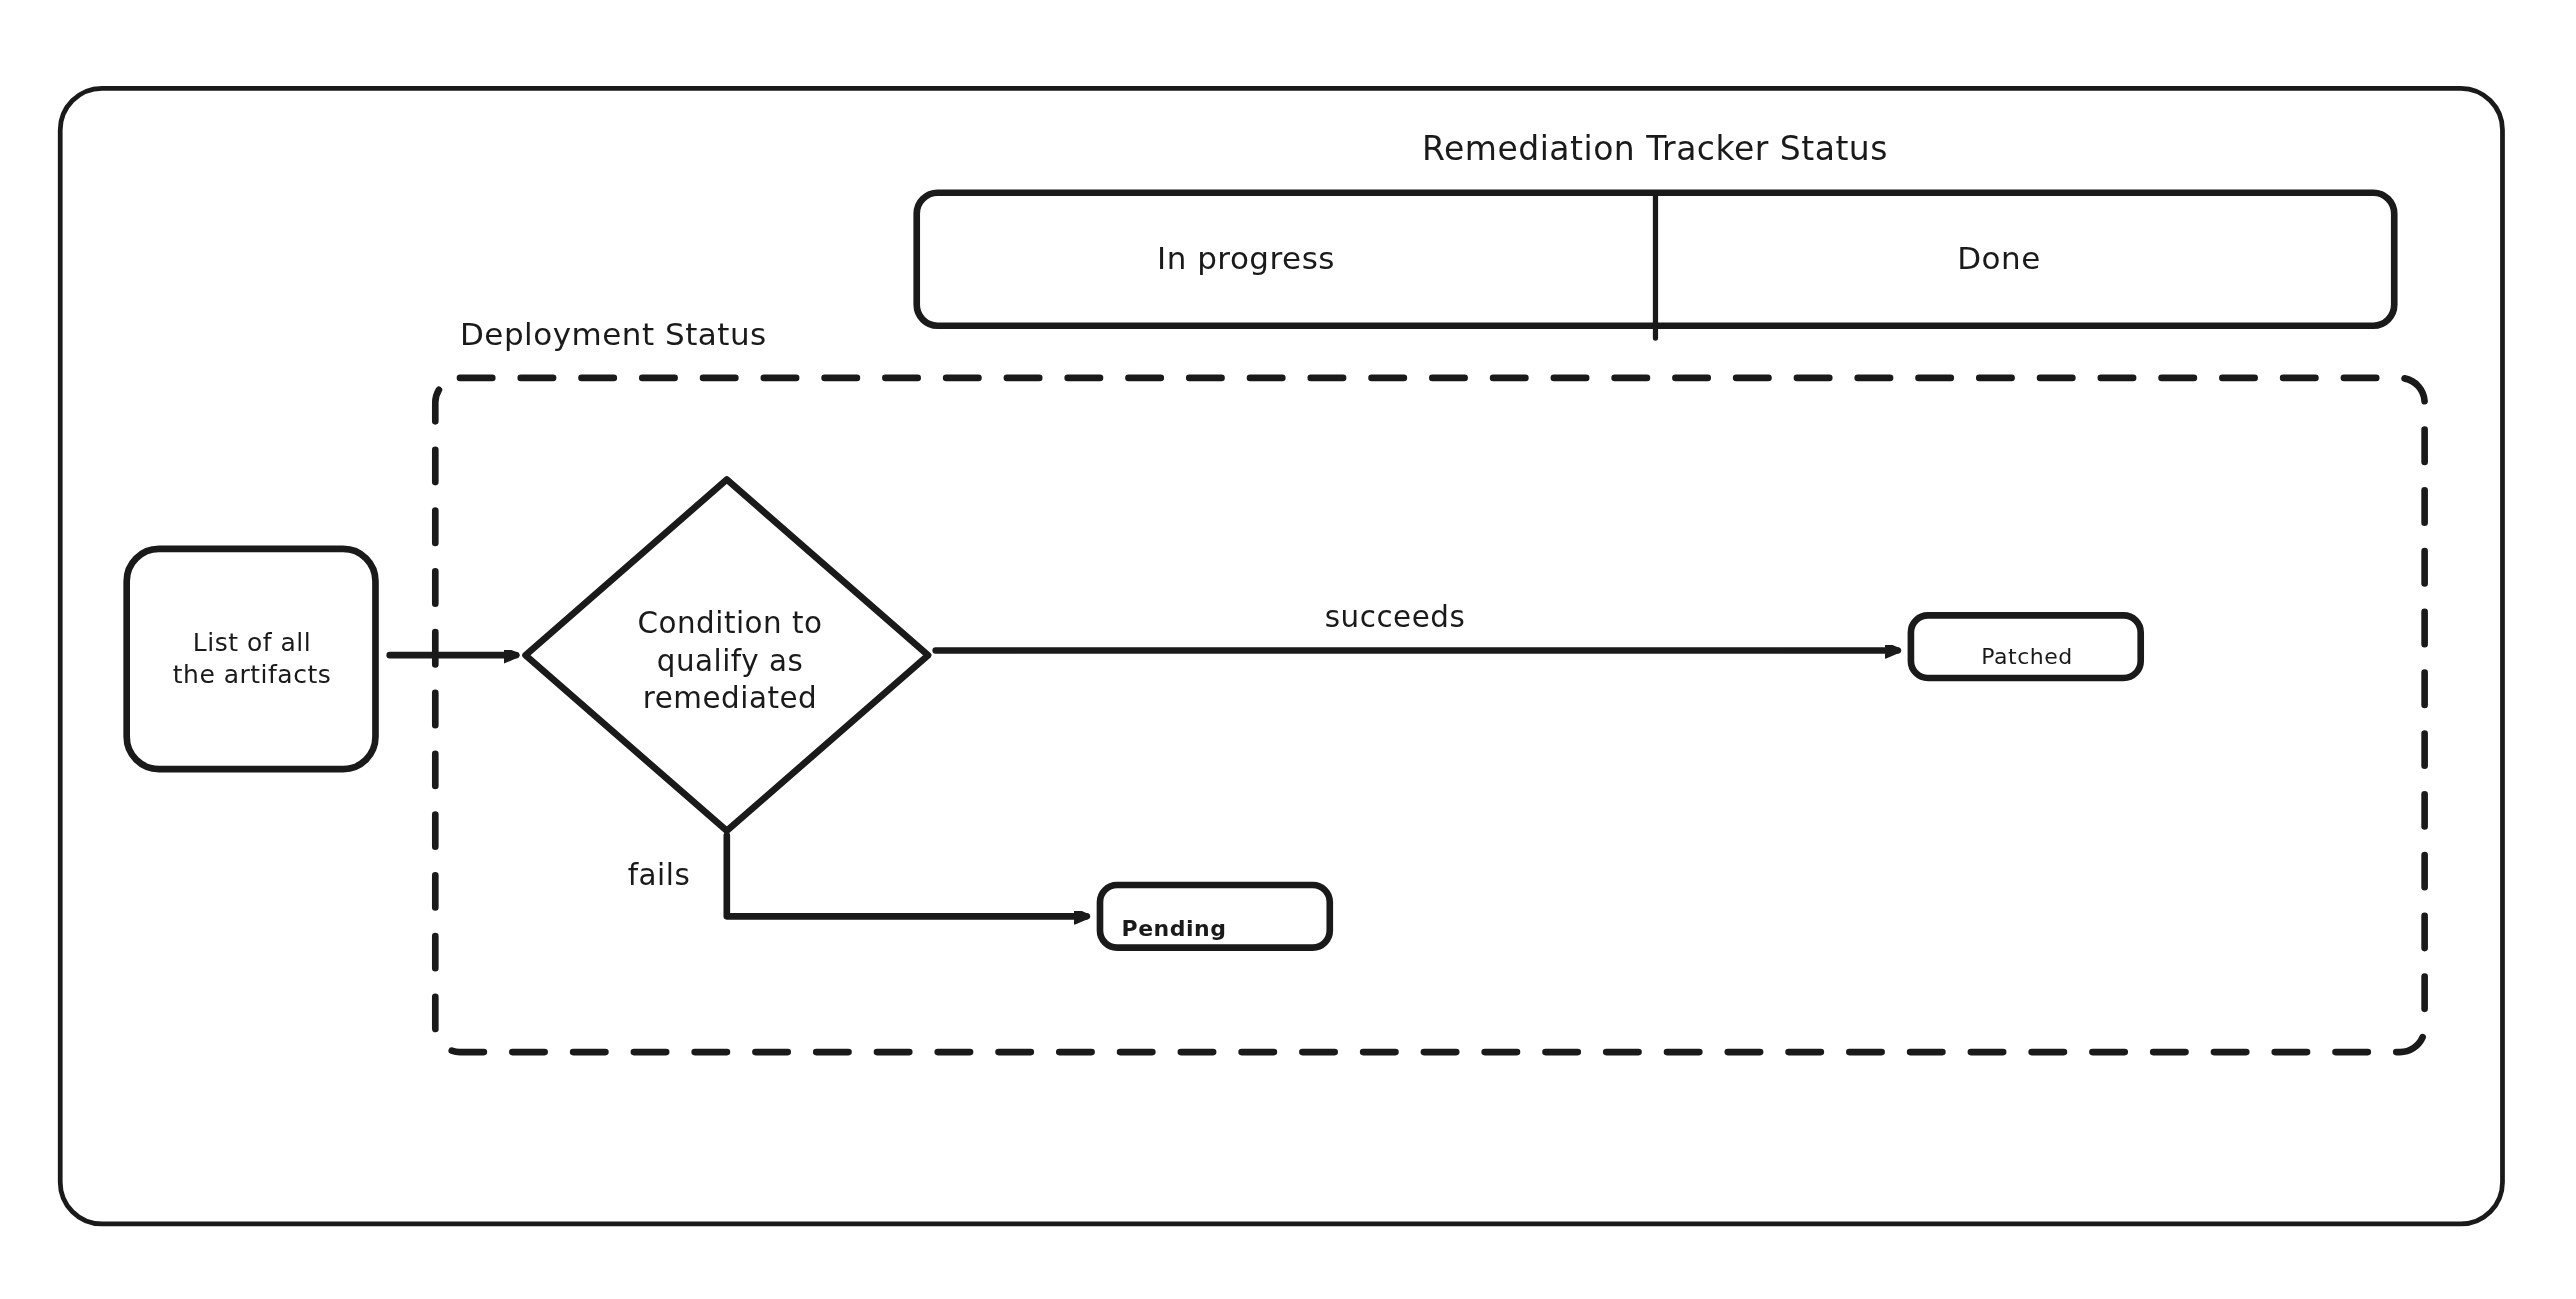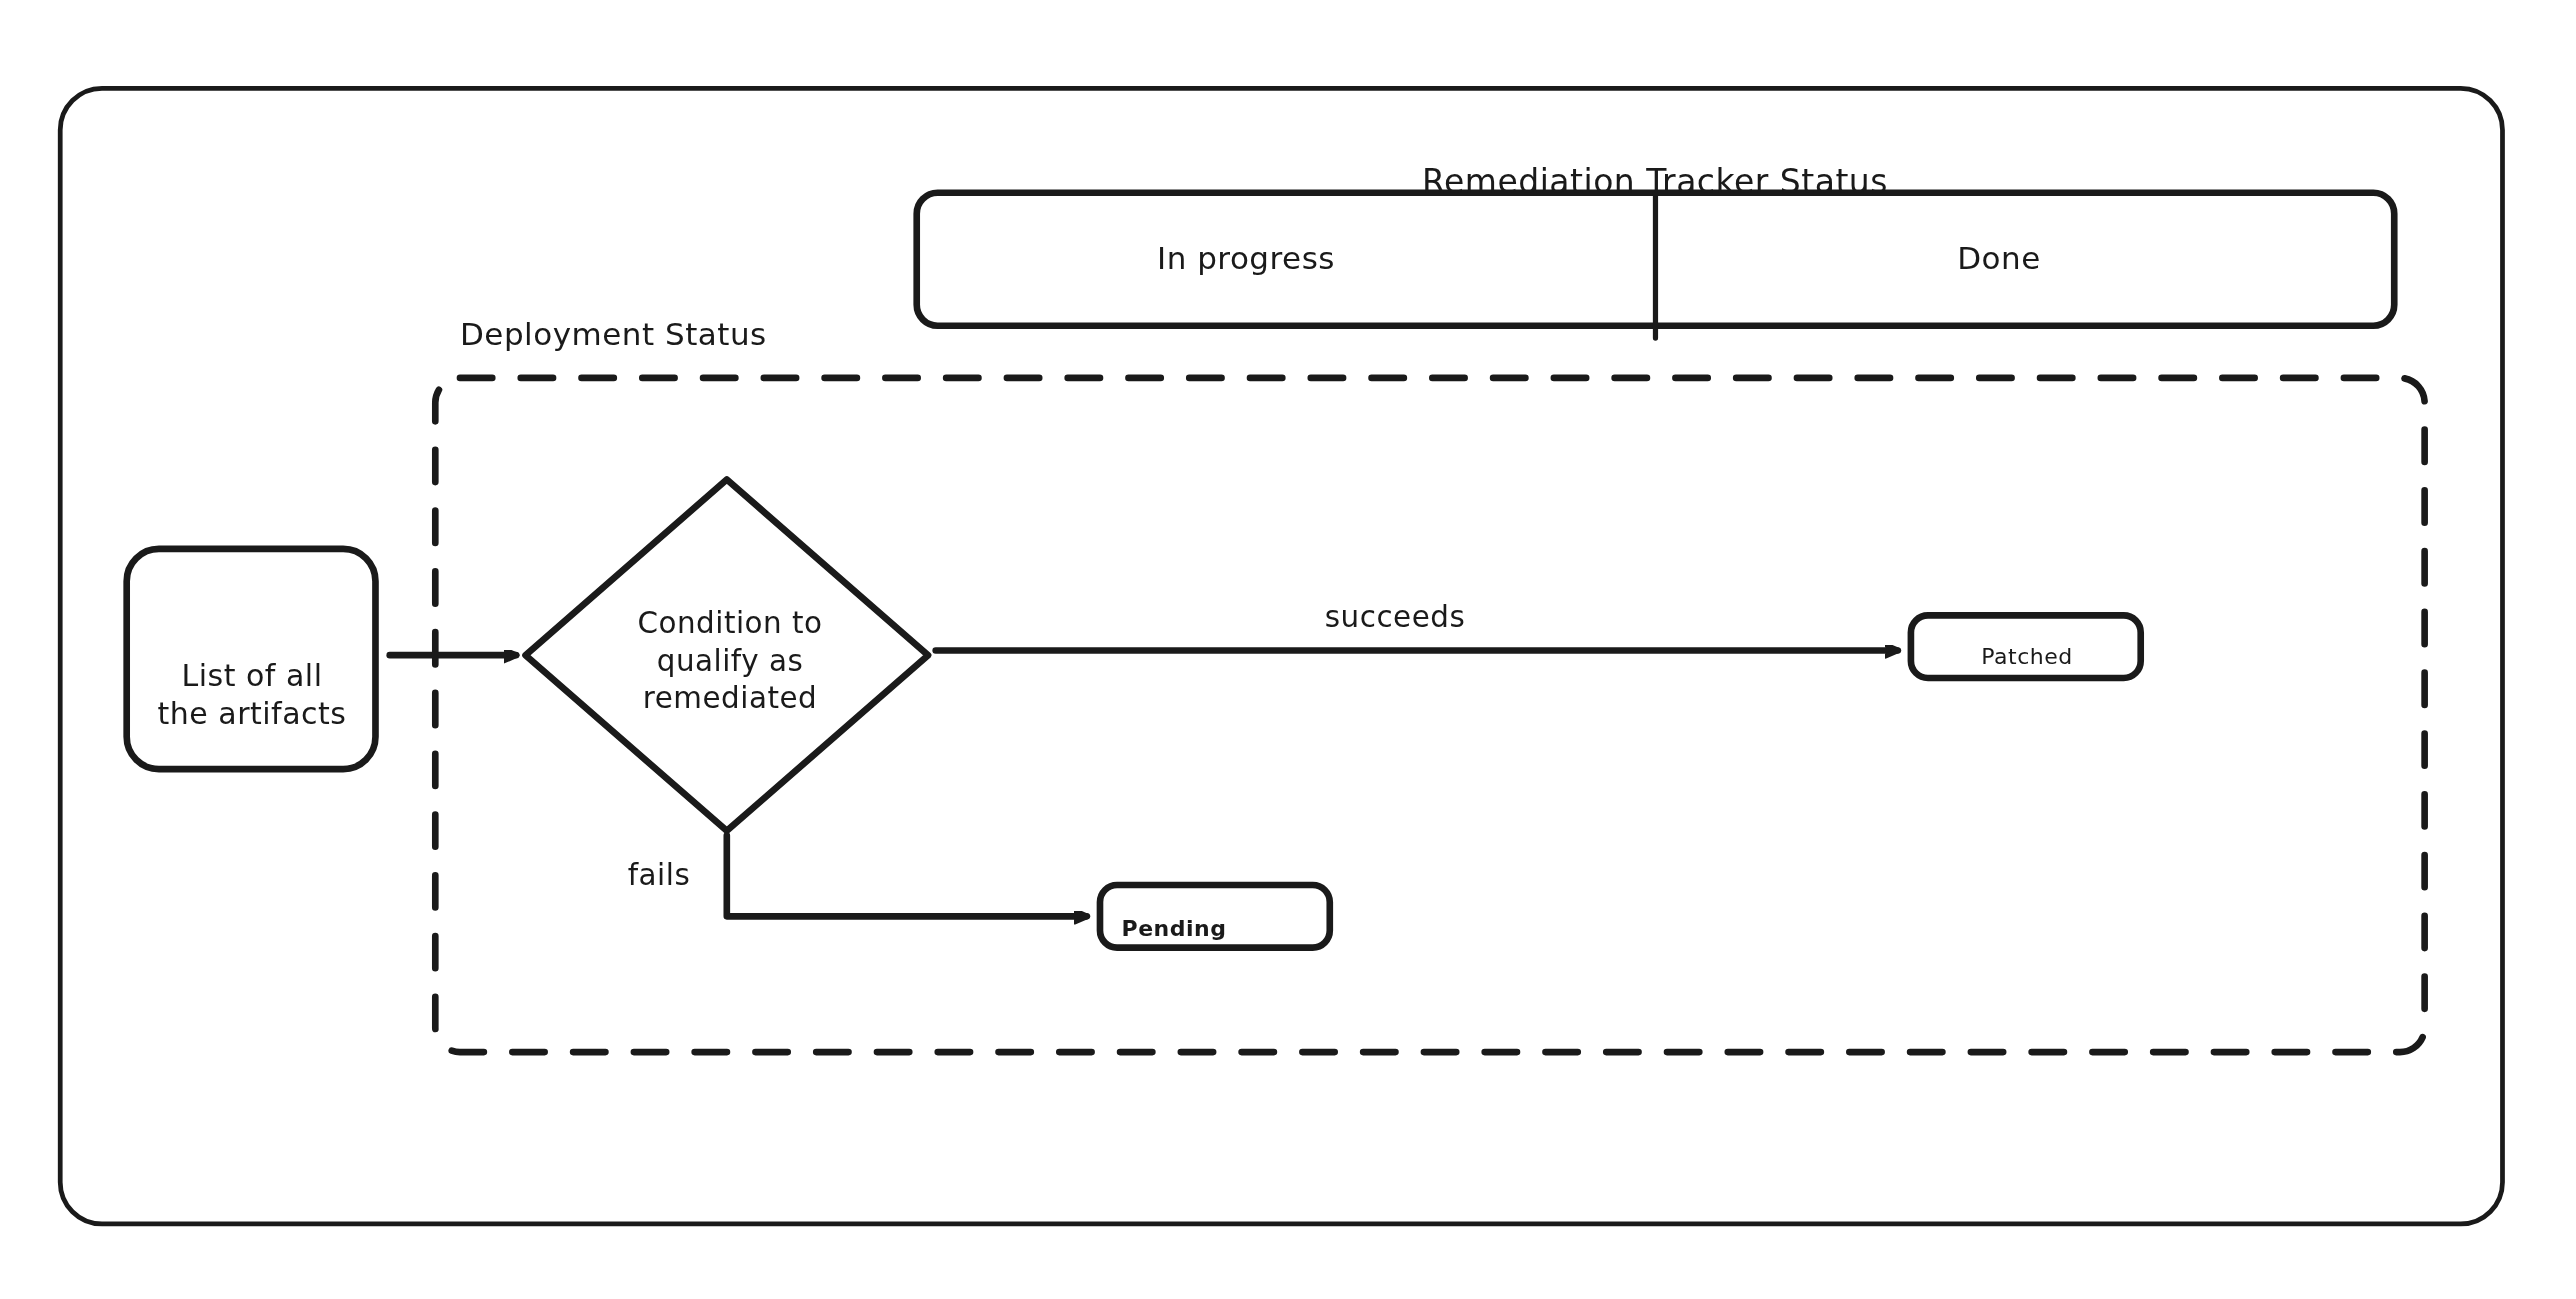--- a/index.html
+++ b/index.html
@@ -31,21 +31,21 @@
     user-select: none;
   }
   .lbl-center {
     transform: translate(-50%, -50%);
   }
 
   
   .t-title      { font-size: 33px; }
   .t-cell       { font-size: 31px; }
   .t-grouplabel { font-size: 31px; }
-  .t-node       { font-size: 30px; margin-top: 36px; }
+  .t-node       { font-size: 25px; }
   .t-diamond    { font-size: 29.4px; }
   .t-edge       { font-size: 29.4px; }
   .t-pill       { font-size: 22px; }
 
   
   .hit {
     position: absolute;
     background: transparent;
   }
   .hit-diamond {
@@ -77,21 +77,21 @@
   <rect x="2012" y="648" width="242" height="66" rx="18" ry="18" fill="#ffffff" stroke="#1a1a1a" stroke-width="7"></rect>
   <rect x="1158" y="932" width="242" height="66" rx="18" ry="18" fill="#ffffff" stroke="#1a1a1a" stroke-width="7"></rect>
 
   <line x1="410" y1="690" x2="543" y2="690" stroke="#1a1a1a" stroke-width="7" stroke-linecap="round" marker-end="url(#arrowhead)"></line>
 
   <line x1="985" y1="685" x2="1998" y2="685" stroke="#1a1a1a" stroke-width="7" stroke-linecap="round" marker-end="url(#arrowhead)"></line>
 
   <path d="M 765 880 L 765 965 L 1144 965" fill="none" stroke="#1a1a1a" stroke-width="7" stroke-linecap="round" stroke-linejoin="round" marker-end="url(#arrowhead)"></path>
 </svg>
 
-<div class="lbl lbl-center t-title" style="left:1655px; top:149px;margin-top:33px;">Remediation Tracker Status</div>
+<div class="lbl lbl-center t-title" style="left:1655px; top:149px;">Remediation Tracker Status</div>
 
 <div class="lbl lbl-center t-cell" style="left:1238px; top:259px;margin-left:8px;">In progress</div>
 
 <div class="lbl lbl-center t-cell" style="left:1999px; top:259px;">Done</div>
 
 <div class="lbl t-grouplabel" style="left:460px; top:315px;">Deployment Status</div>
 
 <div class="lbl lbl-center t-node" style="left:252px; top:659px;">List of all
 the artifacts</div>
 

